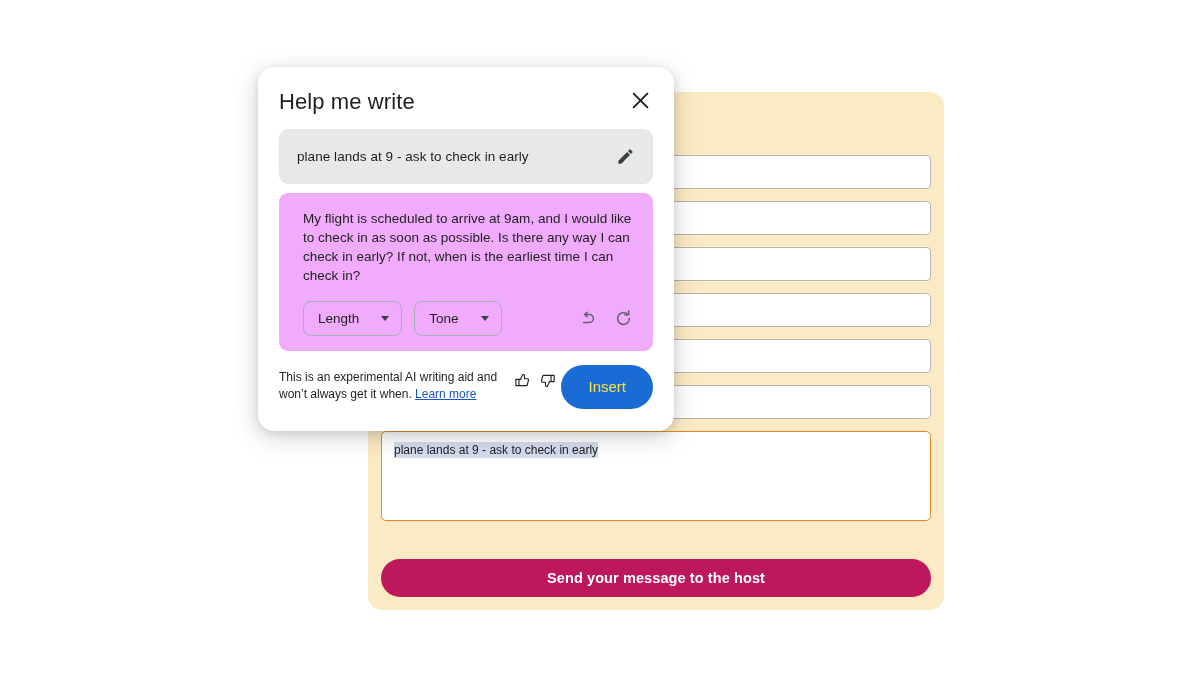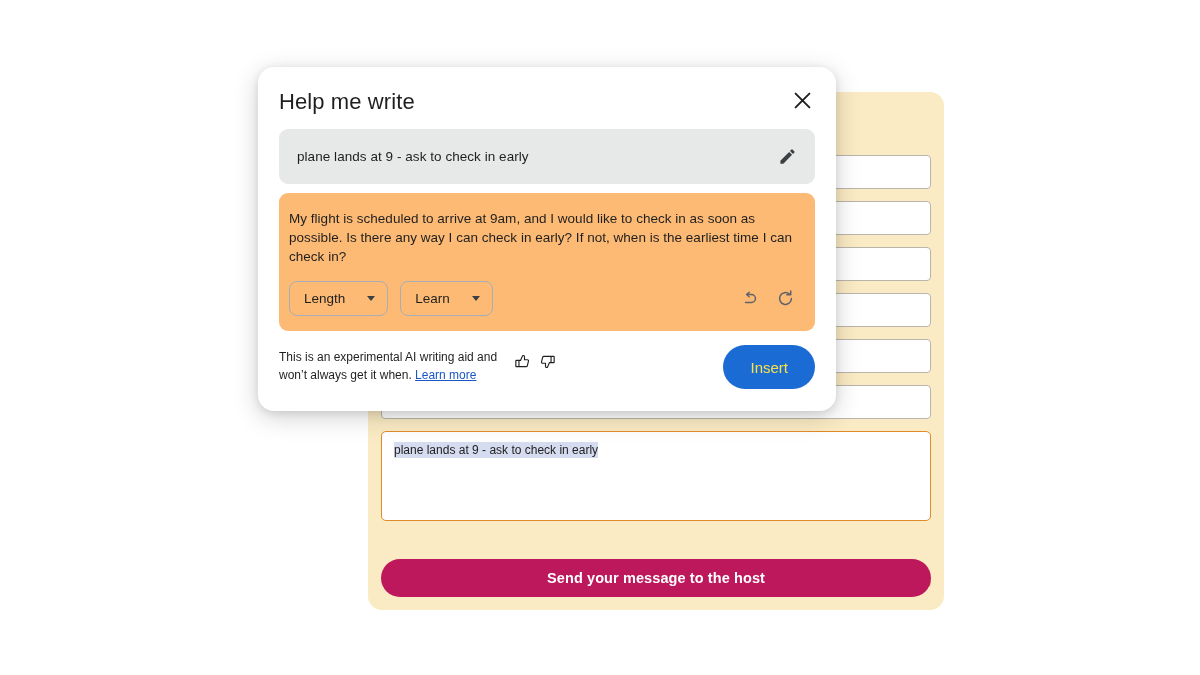--- a/index.html
+++ b/index.html
@@ -87,21 +87,21 @@
     letter-spacing: .1px;
     cursor: pointer;
     font-family: "Liberation Sans", sans-serif;
   }
 
   
   .hmw-dialog {
     position: absolute;
     left: 258px;
     top: 67px;
-    width: 578px;
+    width: 416px;
     background: #ffffff;
     border-radius: 16px;
     box-shadow: 0 6px 26px rgba(0,0,0,.18), 0 2px 8px rgba(0,0,0,.10);
     box-sizing: border-box;
     padding: 20px 21px 22px 21px;
   }
   .hmw-header {
     display: flex;
     align-items: flex-start;
     justify-content: space-between;
@@ -151,23 +151,23 @@
     width: 24px;
     height: 24px;
     display: flex;
     align-items: center;
     justify-content: center;
     color: #3c4043;
   }
 
   .result-card {
     margin-top: 9px;
-    background: #fdba74;
+    background: #f0abfc;
     border-radius: 9px;
-    padding: 16px 18px 15px 10px;
+    padding: 16px 18px 15px 24px;
     box-sizing: border-box;
   }
   .result-text {
     font-size: 13.5px;
     line-height: 1.42;
     color: #1f1f1f;
     letter-spacing: .02px;
     margin: 0 0 15px 0;
   }
   .controls-row {
@@ -294,21 +294,21 @@
 
   <div class="result-card">
     <p class="result-text">My flight is scheduled to arrive at 9am, and I would like to check in as soon as possible. Is there any way I can check in early? If not, when is the earliest time I can check in?</p>
 
     <div class="controls-row">
       <button class="chip">
         <span>Length</span>
         <span class="chip-caret"></span>
       </button>
       <button class="chip">
-        <span>Learn</span>
+        <span>Tone</span>
         <span class="chip-caret"></span>
       </button>
 
       <div class="controls-spacer"></div>
 
       <button class="icon-btn" style="color:#5f6368;">
         <svg width="19" height="19" viewBox="0 0 24 24" aria-hidden="true">
           <path d="M9 7H14.5a5 5 0 0 1 0 10H7" fill="none" stroke="currentColor" stroke-width="1.9" stroke-linecap="round" stroke-linejoin="round"></path>
           <path d="M11.6 4.2 8.3 7l3.3 2.8" fill="none" stroke="currentColor" stroke-width="1.9" stroke-linecap="round" stroke-linejoin="round"></path>
         </svg>

